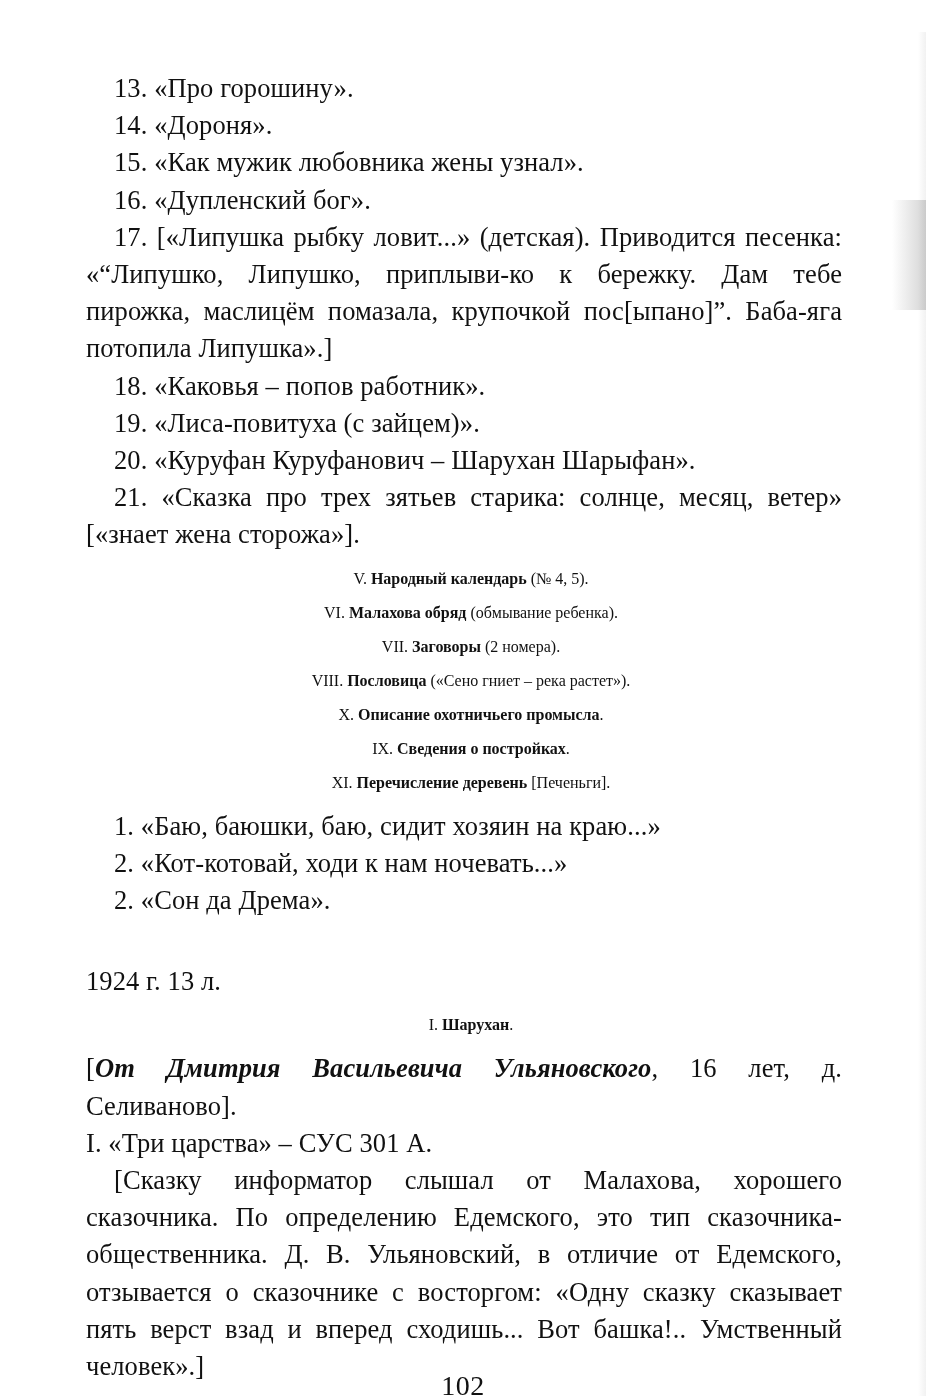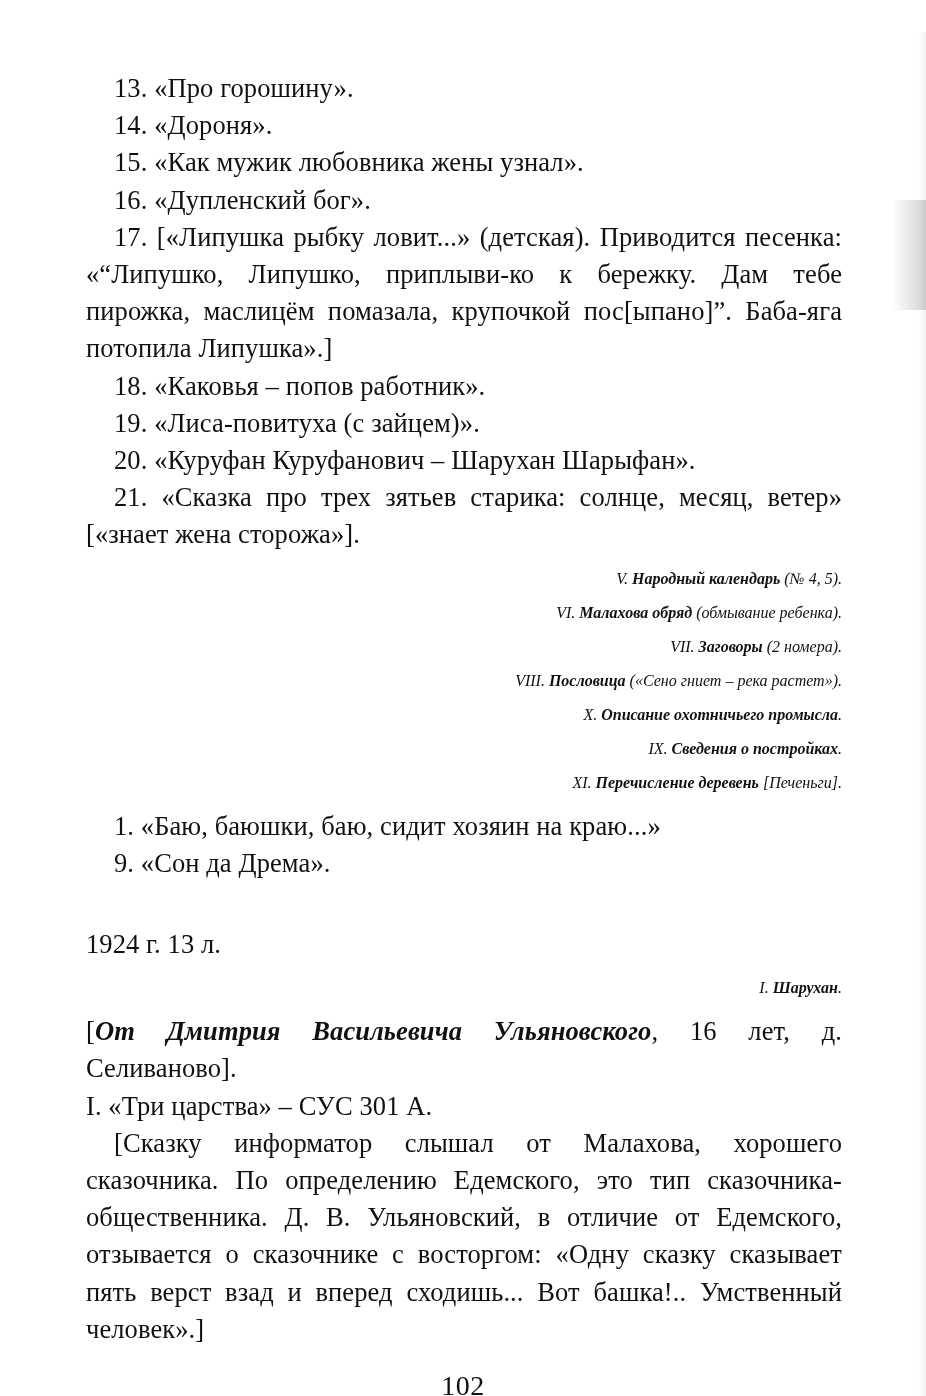--- a/index.html
+++ b/index.html
@@ -62,23 +62,22 @@
     white-space: nowrap;
   }
   p.para {
     text-indent: 28px;
   }
   p.noindent {
     text-indent: 0;
   }
   p.roman {
     text-indent: 14px;
-    text-align: right;
+    text-align: center;
     white-space: nowrap;
-    font-style: italic;
   }
   b { font-weight: bold; }
   i { font-style: italic; font-weight: bold; }
 
   .gap-archive { height: 44px; }
 
   #page-number {
     position: absolute;
     left: 0;
     right: 0;
@@ -113,21 +112,22 @@
 
     <p class="roman"><span>V.</span> <b>Народный календарь</b><span> (№ 4, 5).</span></p>
     <p class="roman"><span>VI.</span> <b>Малахова обряд</b><span> (обмывание ребенка).</span></p>
     <p class="roman"><span>VII.</span> <b>Заговоры</b><span> (2 номера).</span></p>
     <p class="roman"><span>VIII.</span> <b>Пословица</b><span> («Сено гниет – река растет»).</span></p>
     <p class="roman"><span>X.</span> <b>Описание охотничьего промысла</b><span>.</span></p>
     <p class="roman"><span>IX.</span> <b>Сведения о постройках</b><span>.</span></p>
     <p class="roman"><span>XI.</span> <b>Перечисление деревень</b><span> [Печеньги].</span></p>
 
     <p class="line">1. «Баю, баюшки, баю, сидит хозяин на краю...»</p>
-    <p class="line">9. «Сон да Дрема».</p>
+    <p class="line">2. «Кот-котовай, ходи к нам ночевать...»</p>
+    <p class="line">2. «Сон да Дрема».</p>
 
     <div class="gap-archive"></div>
 
     <p class="line noindent">1924 г. 13 л.</p>
 
     <p class="roman noindent"><span>I.</span> <b>Шарухан</b><span>.</span></p>
 
     <p class="para noindent"><span>[</span><i>От Дмитрия Васильевича Ульяновского</i><span>, 16 лет, д. Селиваново].</span></p>
 
     <p class="line noindent">I. «Три царства» – СУС 301 А.</p>

